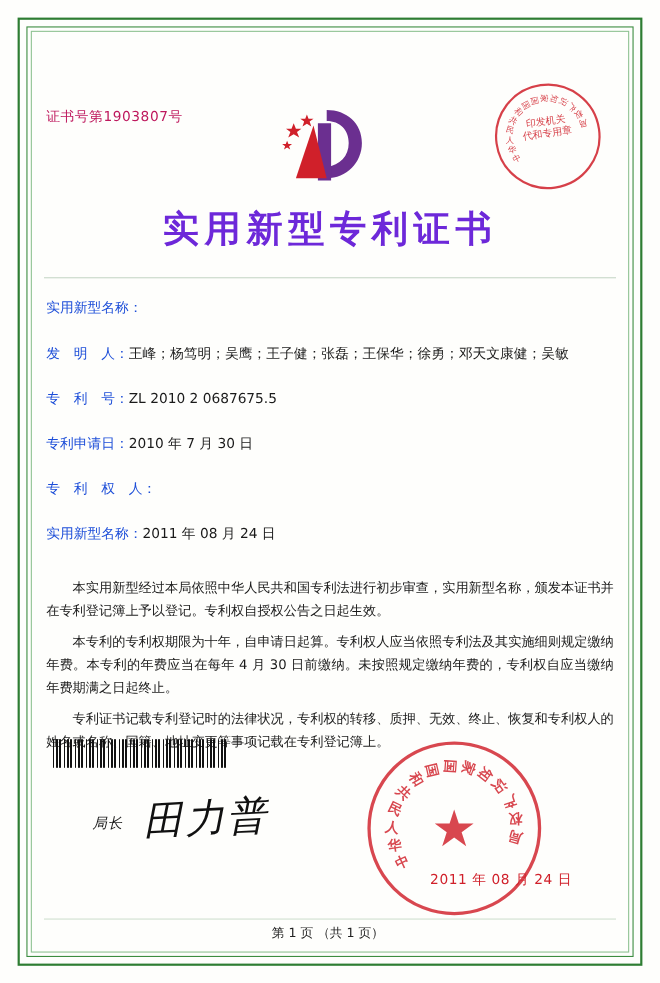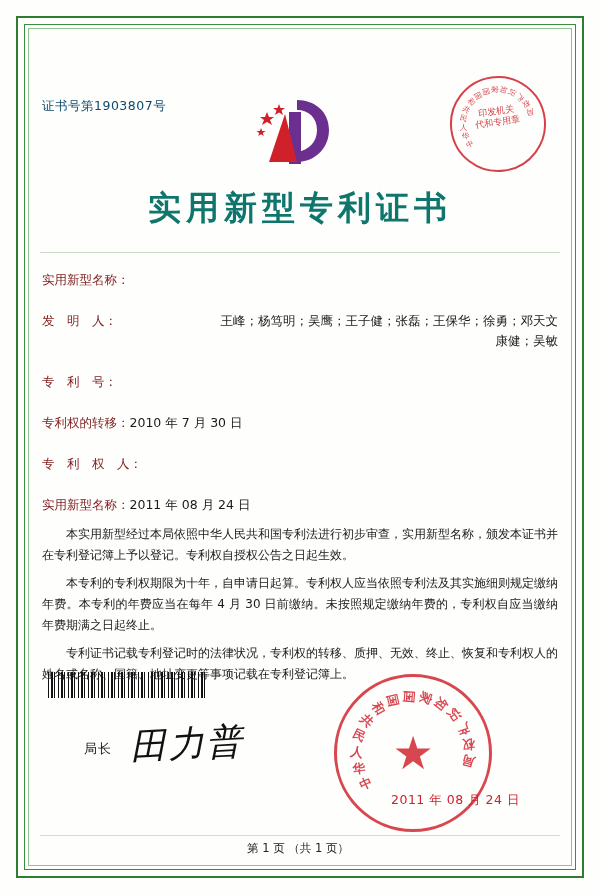--- a/index.html
+++ b/index.html
@@ -48,21 +48,21 @@
     left: 34px; top: 34px; right: 34px; bottom: 34px;
   }
 
   
   .cert-no {
     position: absolute;
     left: 8px;
     top: 64px;
     font-size: 12.5px;
     letter-spacing: 0.5px;
-    color: #0c4a6e;
+    color: #be185d;
   }
 
   
   .logo {
     position: absolute;
     left: 50%;
     top: 58px;
     transform: translateX(-50%);
     width: 110px;
     height: 80px;
@@ -108,21 +108,21 @@
   .main-title {
     position: absolute;
     left: 0;
     right: 0;
     top: 152px;
     text-align: center;
     font-size: 33px;
     font-weight: bold;
     letter-spacing: 5px;
     font-family: "DejaVu Serif", "Liberation Serif", serif;
-    color: #0f766e;
+    color: #6d28d9;
   }
 
   
   .title-rule {
     position: absolute;
     left: 6px;
     right: 6px;
     top: 218px;
     height: 1px;
     background: #c8d8c8;
@@ -138,34 +138,33 @@
     line-height: 20px;
   }
   .field-row {
     display: flex;
     align-items: flex-start;
     margin-bottom: 21px;
   }
   .field-label {
     flex: 0 0 auto;
     white-space: nowrap;
-    color: #7f1d1d;
+    color: #1d4ed8;
   }
   .field-value {
     flex: 1 1 auto;
     color: #1a1a1a;
   }
   .field-value .line2 {
     display: block;
-    margin-left: 12px;
+    margin-left: 0;
   }
   .inventor-wrap {
     display: flex;
-    flex-direction: column;
-    text-align: right;
+    flex-direction: row;
   }
 
   
   .body-text {
     position: absolute;
     left: 8px;
     right: 8px;
     top: 490px;
     font-size: 12px;
     line-height: 21px;
@@ -191,20 +190,21 @@
         #111 6px, #111 7px, transparent 7px, transparent 10px);
   }
 
   
   .director {
     position: absolute;
     left: 50px;
     top: 706px;
     font-size: 13px;
     letter-spacing: 1px;
+    font-style: italic;
   }
   .signature {
     position: absolute;
     left: 96px;
     top: 686px;
     font-size: 36px;
     font-family: "DejaVu Serif", "Liberation Serif", serif;
     font-style: italic;
     color: #111;
     letter-spacing: 2px;
@@ -328,24 +328,25 @@
       <div class="field-row">
         <div class="field-label">发　明　人：</div>
         <div class="field-value inventor-wrap">
           <span>王峰；杨笃明；吴鹰；王子健；张磊；王保华；徐勇；邓天文</span>
           <span class="line2">康健；吴敏</span>
         </div>
       </div>
 
       <div class="field-row">
         <div class="field-label">专　利　号：</div>
-      </div>
-
-      <div class="field-row">
-        <div class="field-label">专利权的转移：</div>
+        <div class="field-value">ZL 2010 2 0687675.5</div>
+      </div>
+
+      <div class="field-row">
+        <div class="field-label">专利申请日：</div>
         <div class="field-value">2010 年 7 月 30 日</div>
       </div>
 
       <div class="field-row">
         <div class="field-label">专　利　权　人：</div>
       </div>
 
       <div class="field-row">
         <div class="field-label">实用新型名称：</div>
         <div class="field-value">2011 年 08 月 24 日</div>

